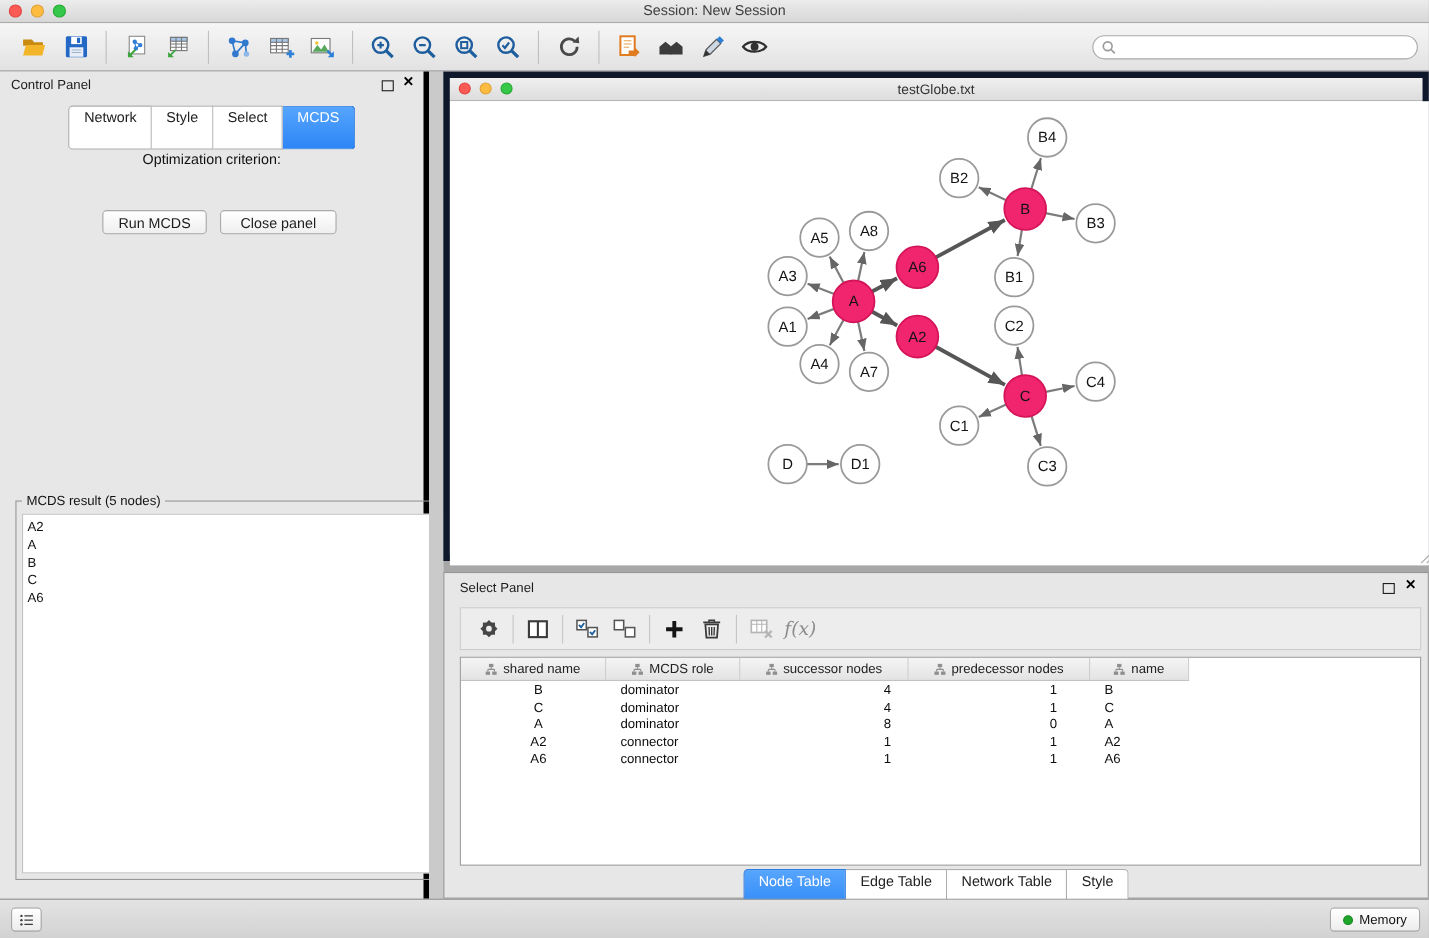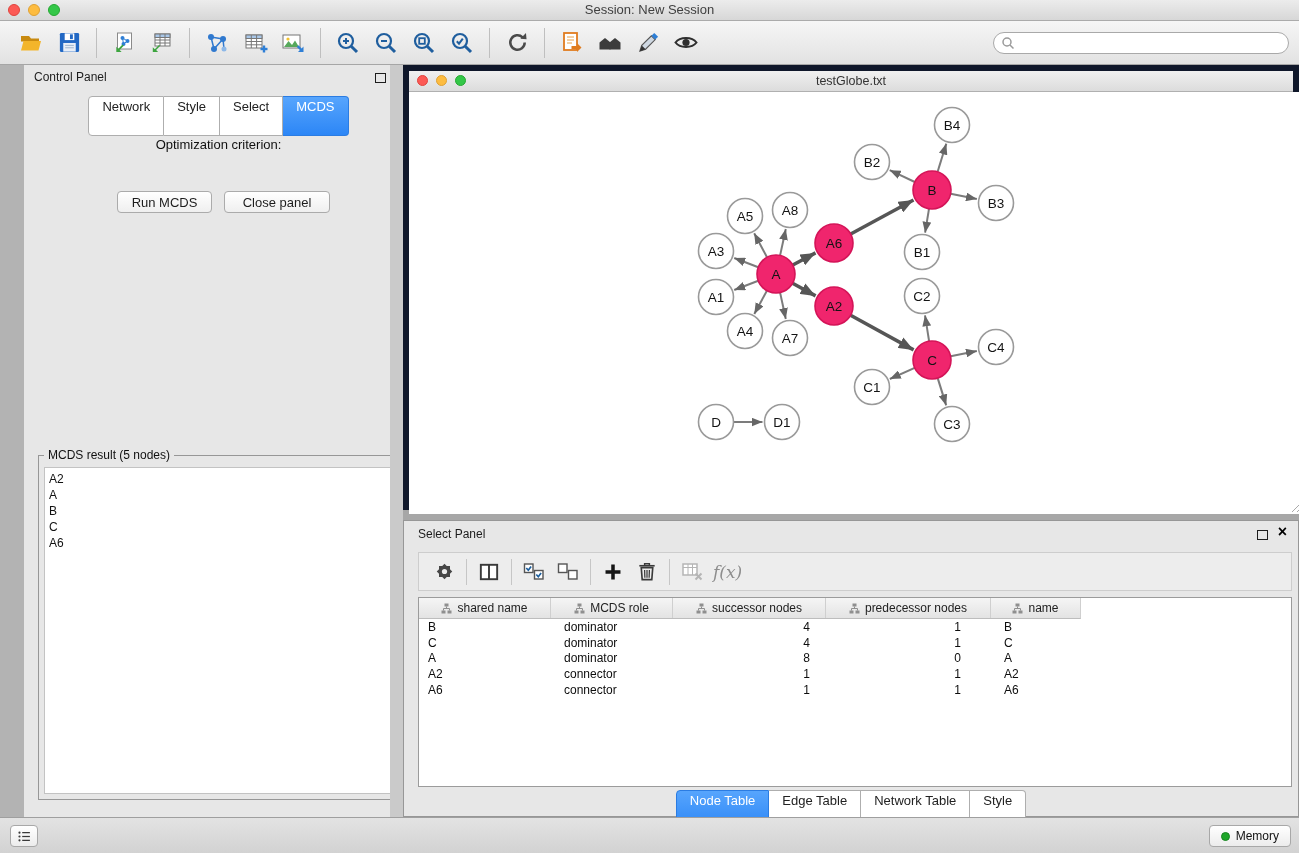--- a/index.html
+++ b/index.html
@@ -16,21 +16,21 @@
   .mini .light{width:11px;height:11px;}
 
   
   .toolbar{position:absolute;left:0;top:21px;width:100%;height:44px;background:linear-gradient(#f6f6f6,#e2e2e2);border-bottom:1px solid #a6a6a6;display:flex;align-items:center;padding-left:12px;box-sizing:border-box;}
   .tbtn{width:38px;height:38px;display:flex;align-items:center;justify-content:center;flex:0 0 auto;border-radius:4px;}
   .tsep{width:1px;height:30px;background:#bfbfbf;margin:0 8px;flex:0 0 auto;}
   .searchbox{margin-left:auto;margin-right:10px;width:296px;height:22px;background:#fff;border:1px solid #a9a9a9;border-radius:12px;display:flex;align-items:center;padding-left:7px;box-sizing:border-box;flex:0 0 auto;}
   .searchbox input{border:none;outline:none;background:transparent;flex:1;font-size:12px;font-family:inherit;height:18px;}
 
   
-  .control-panel{position:absolute;left:0;top:65px;width:390px;height:752px;background:#e7e7e7;border-right:1px solid #000000;box-sizing:border-box;margin-left:24px;}
+  .control-panel{position:absolute;left:0;top:65px;width:390px;height:752px;background:#e7e7e7;border-right:5px solid #000000;box-sizing:border-box;}
   .panel-title{position:absolute;top:5px;left:10px;font-size:12px;color:#1d1d1d;}
   .float-icon{position:absolute;top:8px;width:9px;height:8px;border:1.5px solid #1d1d1d;}
   .close-icon{position:absolute;top:1px;font-size:16px;font-weight:700;color:#000;line-height:18px;}
   .cp-float{right:27px;} .cp-close{right:9px;}
 
   .seg-row{position:absolute;left:0;width:100%;display:flex;justify-content:center;}
   .cp-tabs{top:31px;}
   .seg{background:#fff;border:1px solid #aeaeae;border-left:none;height:40px;line-height:20px;padding:0 13px;font-size:13px;color:#222;box-sizing:border-box;}
   .seg-first{border-left:1px solid #aeaeae;border-radius:4px 0 0 4px;}
   .seg-last{border-radius:0 4px 4px 0;}
@@ -72,21 +72,21 @@
   .tp-btn{width:34px;height:32px;display:flex;align-items:center;justify-content:center;flex:0 0 auto;}
   .tp-sep{width:1px;height:26px;background:#c6c6c6;margin:0 5px;flex:0 0 auto;}
   .fx{font-family:"DejaVu Serif","Liberation Serif",serif;font-style:italic;font-size:17px;color:#8d8d8d;padding-left:4px;}
 
   .tp-table{position:absolute;left:14px;top:76px;width:874px;height:190px;background:#fff;border:1px solid #9b9b9b;box-sizing:border-box;overflow:hidden;}
   .thead{display:flex;height:20px;background:linear-gradient(#f5f5f5,#e3e3e3);border-bottom:1px solid #bdbdbd;width:661px;border-right:1px solid #cfcfcf;box-sizing:content-box;}
   .th{display:flex;align-items:center;justify-content:center;gap:5px;font-size:12px;color:#222;border-right:1px solid #cfcfcf;box-sizing:border-box;}
   .th:last-child{border-right:none;}
   .trow{display:flex;height:15.8px;align-items:center;font-size:12px;color:#0d0d0d;}
   .td{box-sizing:border-box;white-space:nowrap;overflow:hidden;}
-  .c0{width:132px;} .c1{width:122px;} .c2{width:153px;} .c3{width:165px;} .c4{width:89px;}
+  .c0{width:132px;text-align:center;} .c1{width:122px;} .c2{width:153px;} .c3{width:165px;} .c4{width:89px;}
   .a0{padding-left:9px;} .a1{padding-left:13px;} .a2{text-align:right;padding-right:16px;} .a3{text-align:right;padding-right:30px;} .a4{padding-left:13px;}
   .tp-tabs{top:269px;}
 
   
   .statusbar{position:absolute;left:0;top:817px;width:100%;height:36px;background:linear-gradient(#e3e3e3,#d2d2d2);border-top:1px solid #9f9f9f;box-sizing:border-box;}
   .list-btn{position:absolute;left:10px;top:7px;width:28px;height:22px;background:linear-gradient(#fff,#ececec);border:1px solid #a8a8a8;border-radius:4px;display:flex;align-items:center;justify-content:center;box-sizing:border-box;}
   .memory-btn{position:absolute;right:8px;top:7px;height:22px;background:linear-gradient(#fff,#ececec);border:1px solid #a8a8a8;border-radius:4px;display:flex;align-items:center;gap:6px;padding:0 11px;font-size:12px;color:#111;box-sizing:border-box;}
   .mem-dot{width:9px;height:9px;border-radius:50%;background:#1ea62a;border:1px solid #16851f;box-sizing:border-box;}
 </style>
 </head>

